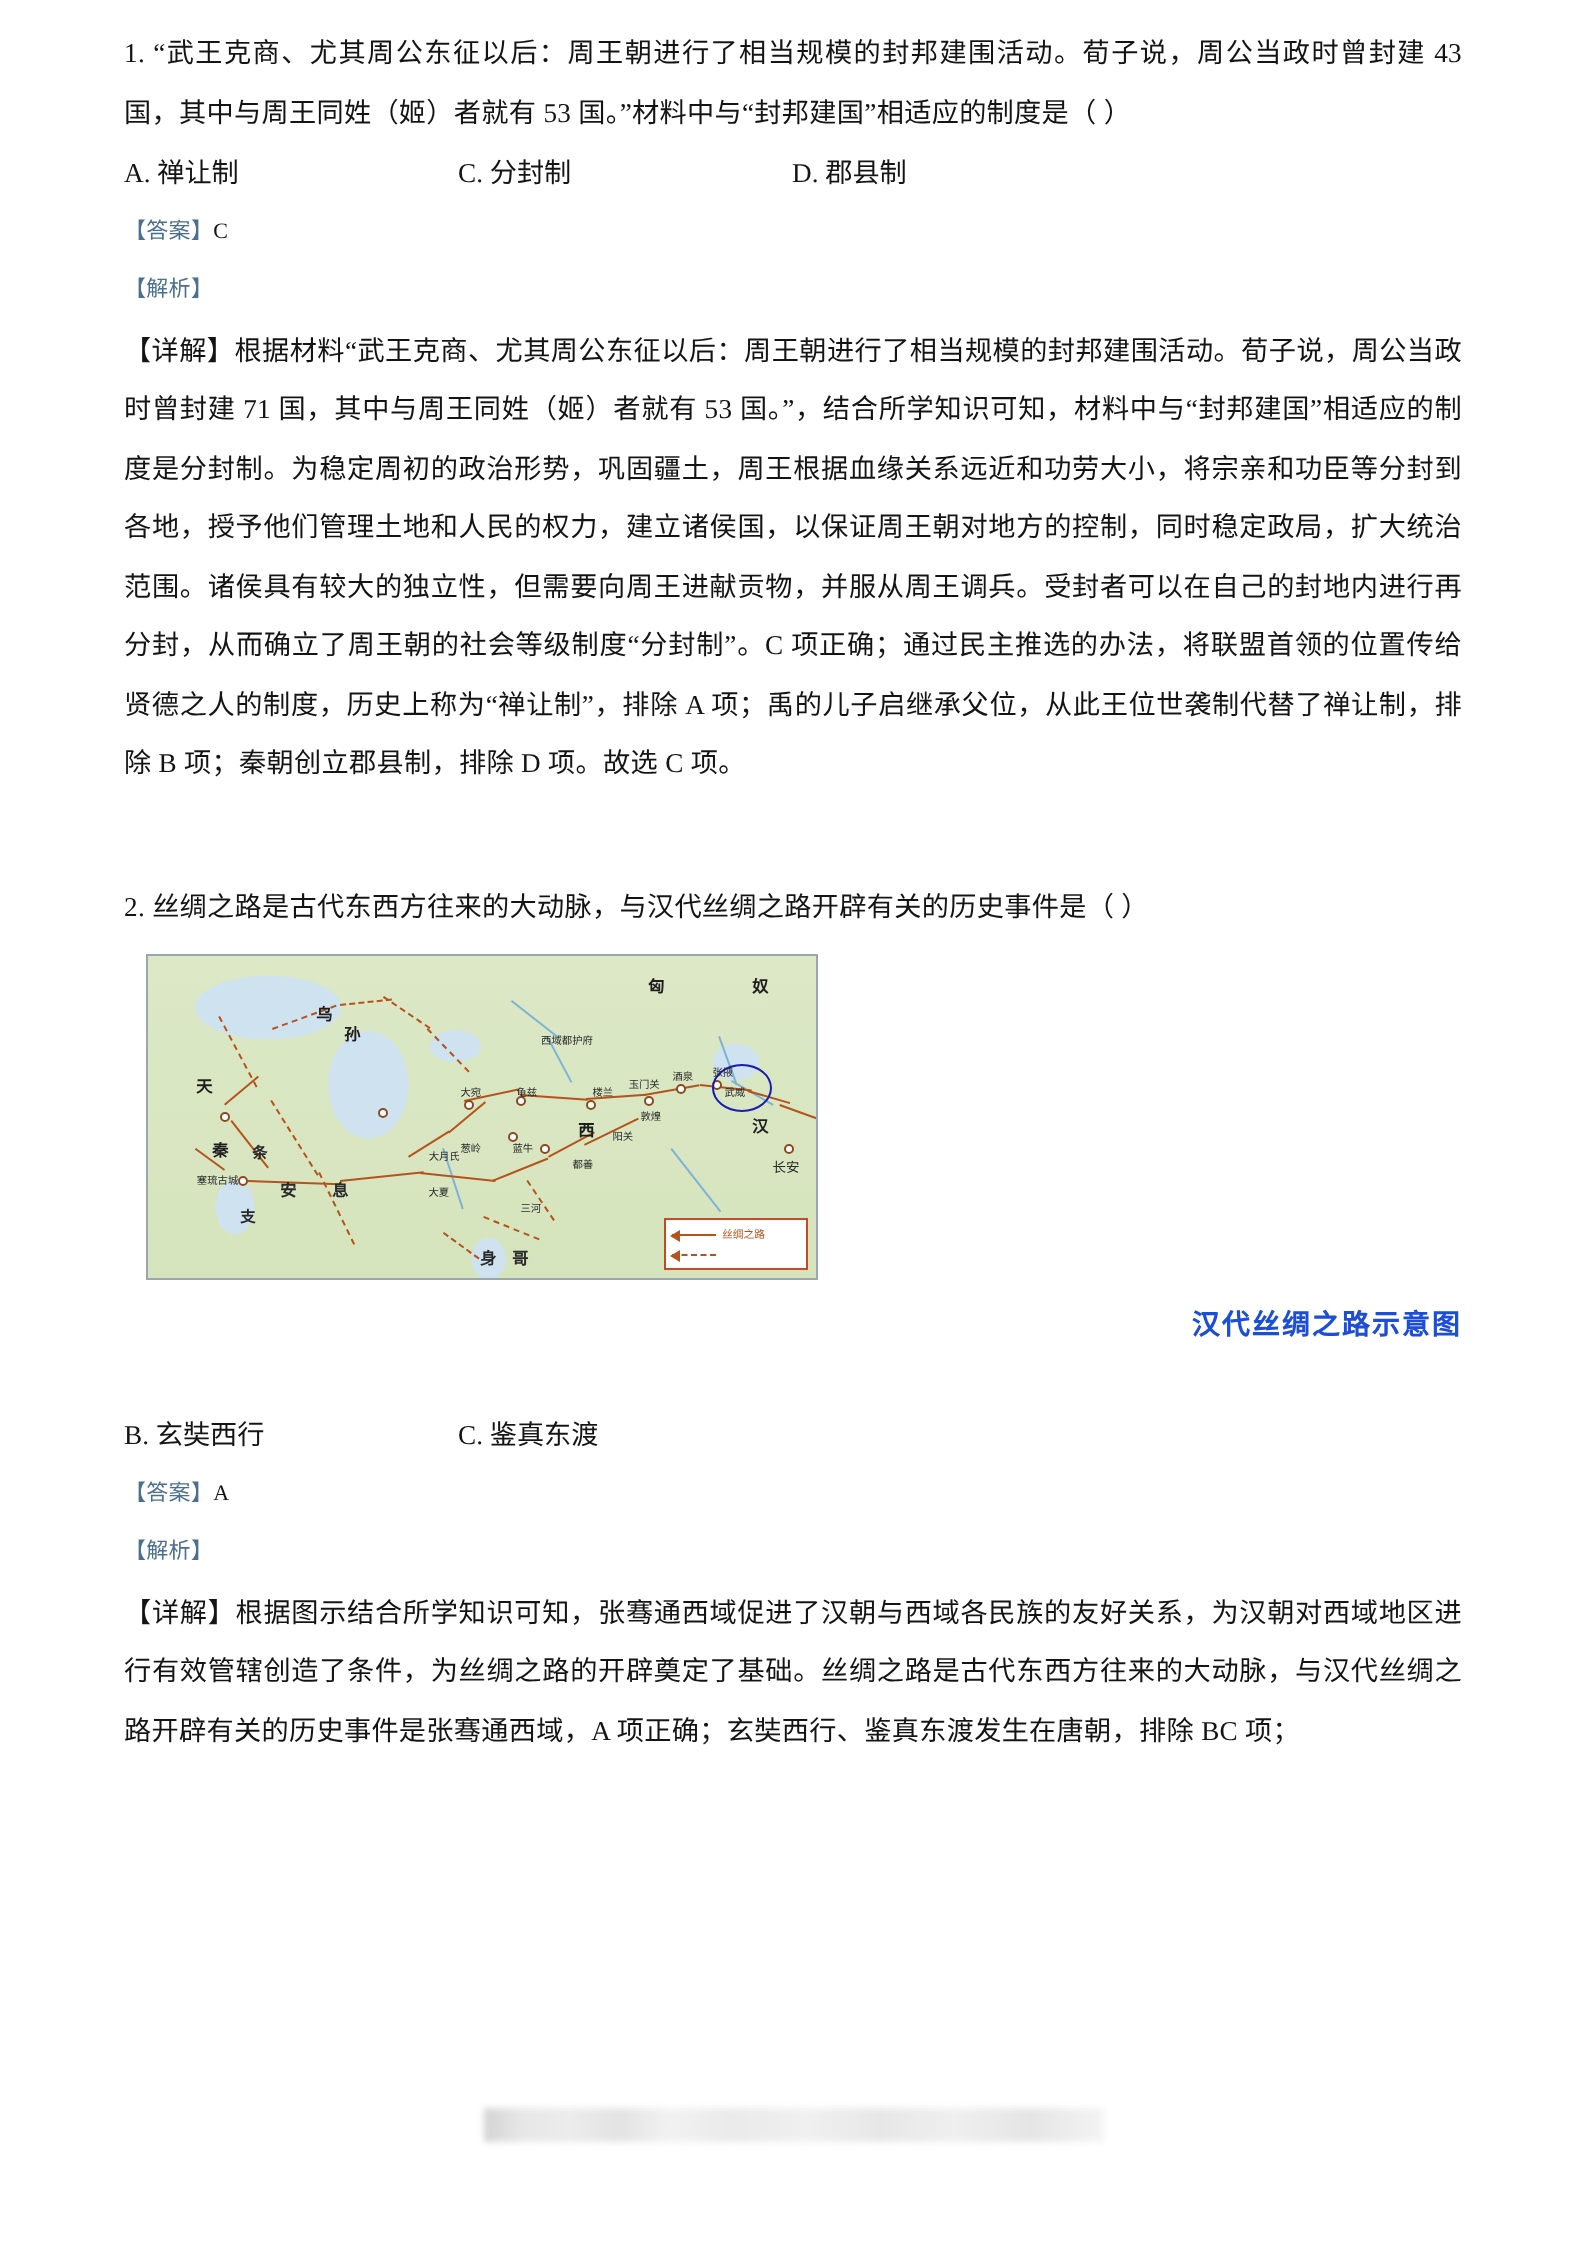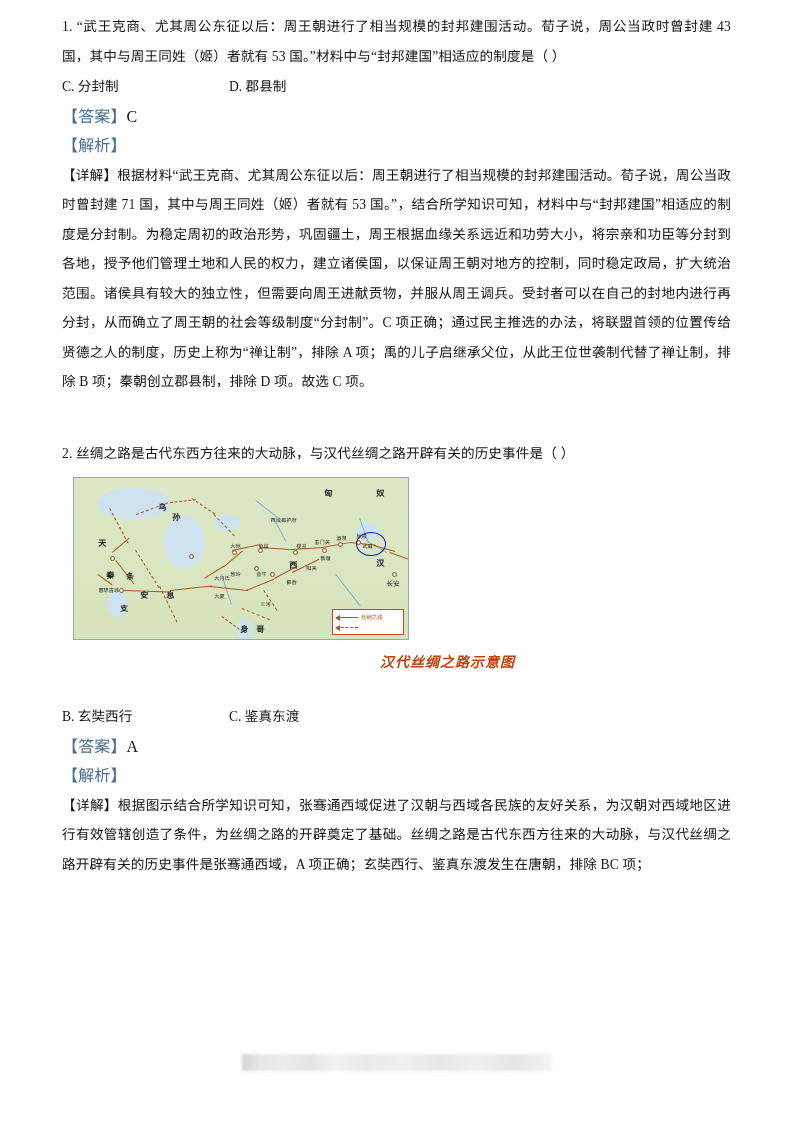--- a/index.html
+++ b/index.html
@@ -53,21 +53,21 @@
     display: flex;
     font-size: 13.6px;
     line-height: 29.5px;
     padding-top: 1px;
   }
   .options .opt {
     flex: 0 0 167px;
     white-space: nowrap;
   }
   .tag-line {
-    font-size: 16px;
+    font-size: 11px;
     line-height: 29.5px;
     margin: 0;
     letter-spacing: 0.15px;
   }
   .tag {
     color: #4a6f8f;
   }
   .tag-val {
     color: #141414;
   }
@@ -175,26 +175,25 @@
   }
   .legend-text {
     font-family: "DejaVu Sans", sans-serif;
     font-size: 5.4px;
     color: #b4531b;
     white-space: nowrap;
   }
   .fig-caption {
     font-weight: bold;
     font-size: 14px;
-    text-align: center;
+    text-align: right;
     padding-left: 102px;
     padding-top: 11px;
     letter-spacing: 1px;
-    color: #c2410c;
-    font-style: italic;
+    color: #1d4ed8;
   }
   .gap-after-caption { height: 30px; }
 
   
   .redaction {
     position: absolute;
     left: 242px;
     top: 1054px;
     width: 310px;
     height: 17px;
@@ -211,20 +210,21 @@
 
 <div class="page">
 
 
 
   <div>
 
     <p class="q-stem"><span>1.</span> <span>“武王克商、尤其周公东征以后：周王朝进行了相当规模的封邦建围活动。荀子说，周公当政时曾封建 43 国，其中与周王同姓（姬）者就有 53 国。”材料中与“封邦建国”相适应的制度是（      ）</span></p>
 
     <div class="options">
+      <span class="opt">A.  禅让制</span>
       <span class="opt">C.  分封制</span>
       <span class="opt">D.  郡县制</span>
     </div>
 
     <p class="tag-line"><span class="tag">【答案】</span><span class="tag-val">C</span></p>
 
     <p class="tag-line"><span class="tag">【解析】</span></p>
 
     <p class="explain"><span class="tag-val">【详解】</span><span>根据材料“武王克商、尤其周公东征以后：周王朝进行了相当规模的封邦建围活动。荀子说，周公当政时曾封建 71 国，其中与周王同姓（姬）者就有 53 国。”，结合所学知识可知，材料中与“封邦建国”相适应的制度是分封制。为稳定周初的政治形势，巩固疆土，周王根据血缘关系远近和功劳大小，将宗亲和功臣等分封到各地，授予他们管理土地和人民的权力，建立诸侯国，以保证周王朝对地方的控制，同时稳定政局，扩大统治范围。诸侯具有较大的独立性，但需要向周王进献贡物，并服从周王调兵。受封者可以在自己的封地内进行再分封，从而确立了周王朝的社会等级制度“分封制”。C 项正确；通过民主推选的办法，将联盟首领的位置传给贤德之人的制度，历史上称为“禅让制”，排除 A 项；禹的儿子启继承父位，从此王位世袭制代替了禅让制，排除 B 项；秦朝创立郡县制，排除 D 项。故选 C 项。</span></p>
   </div>

